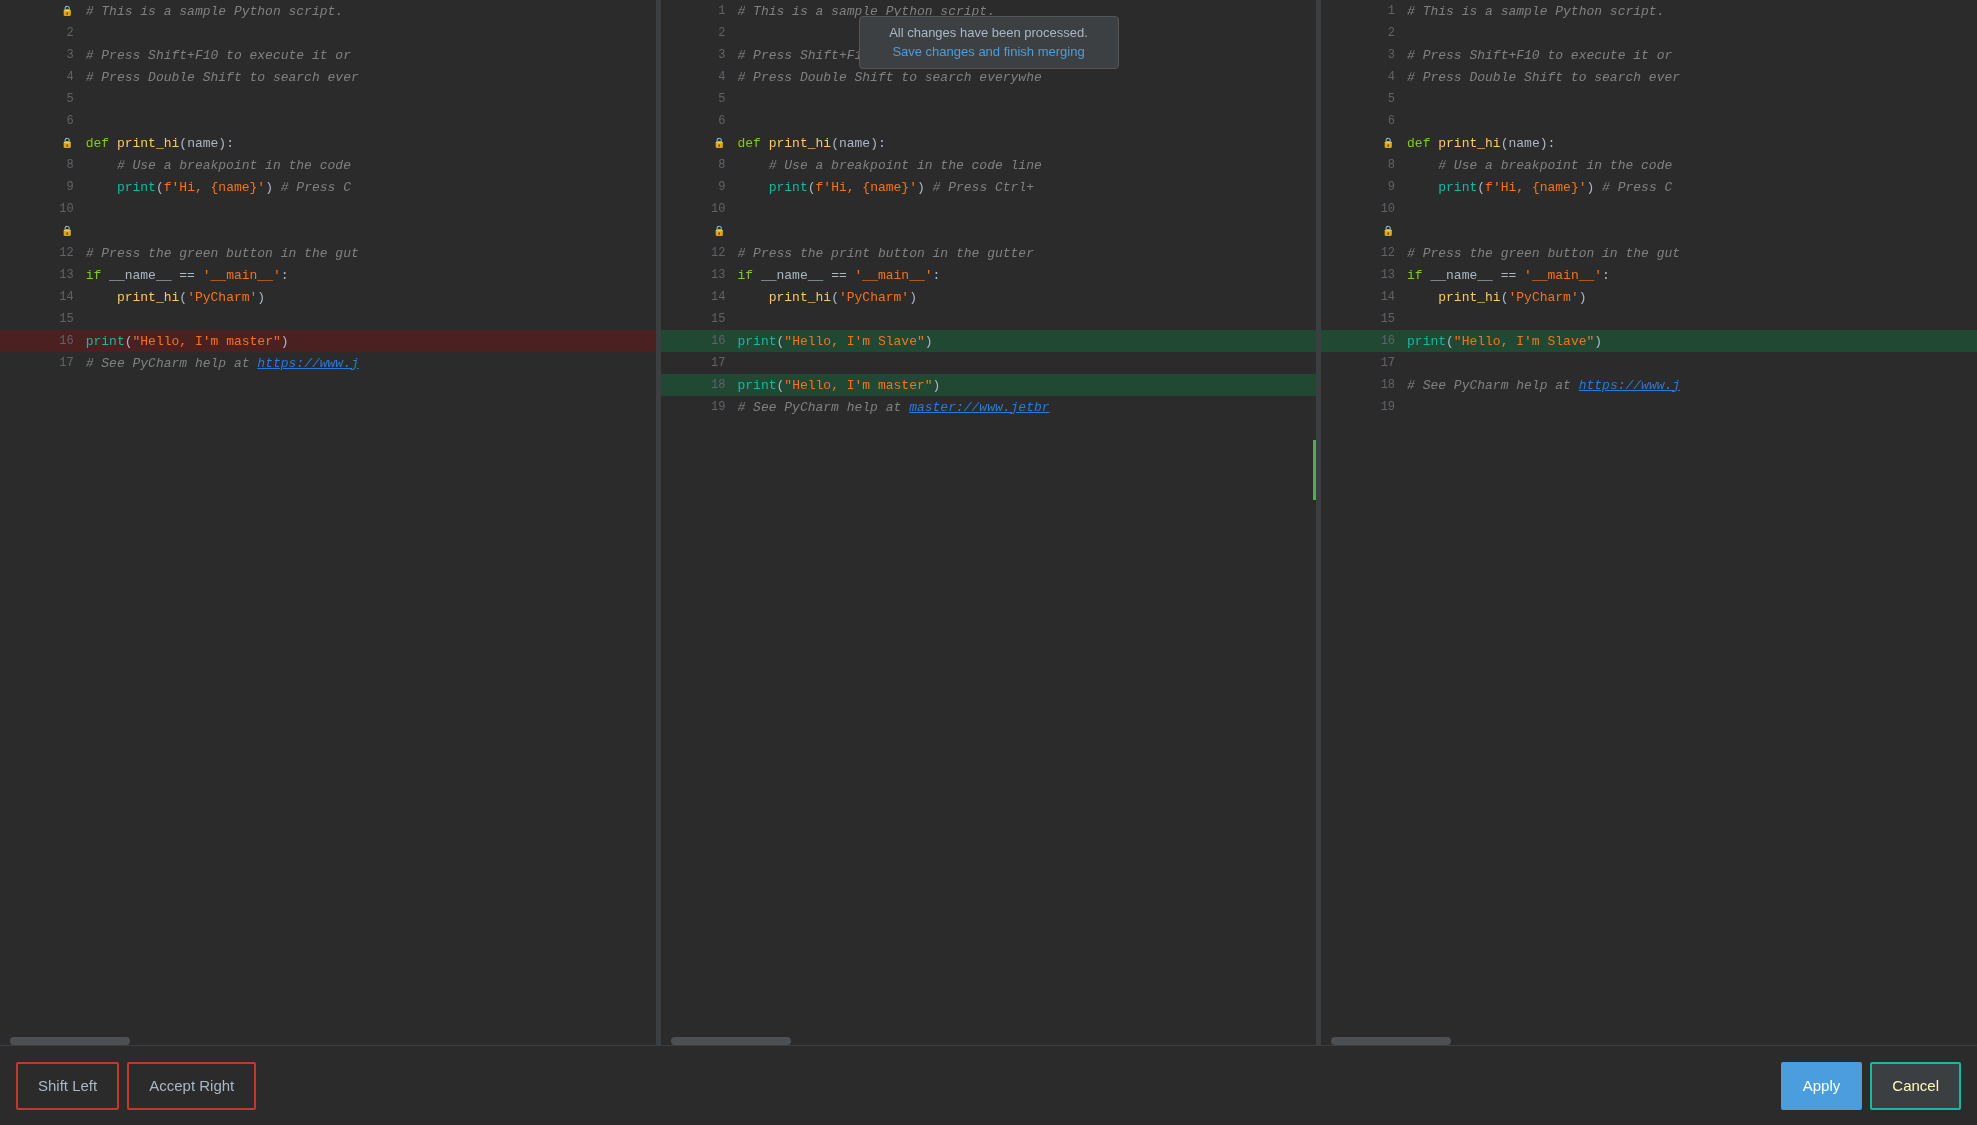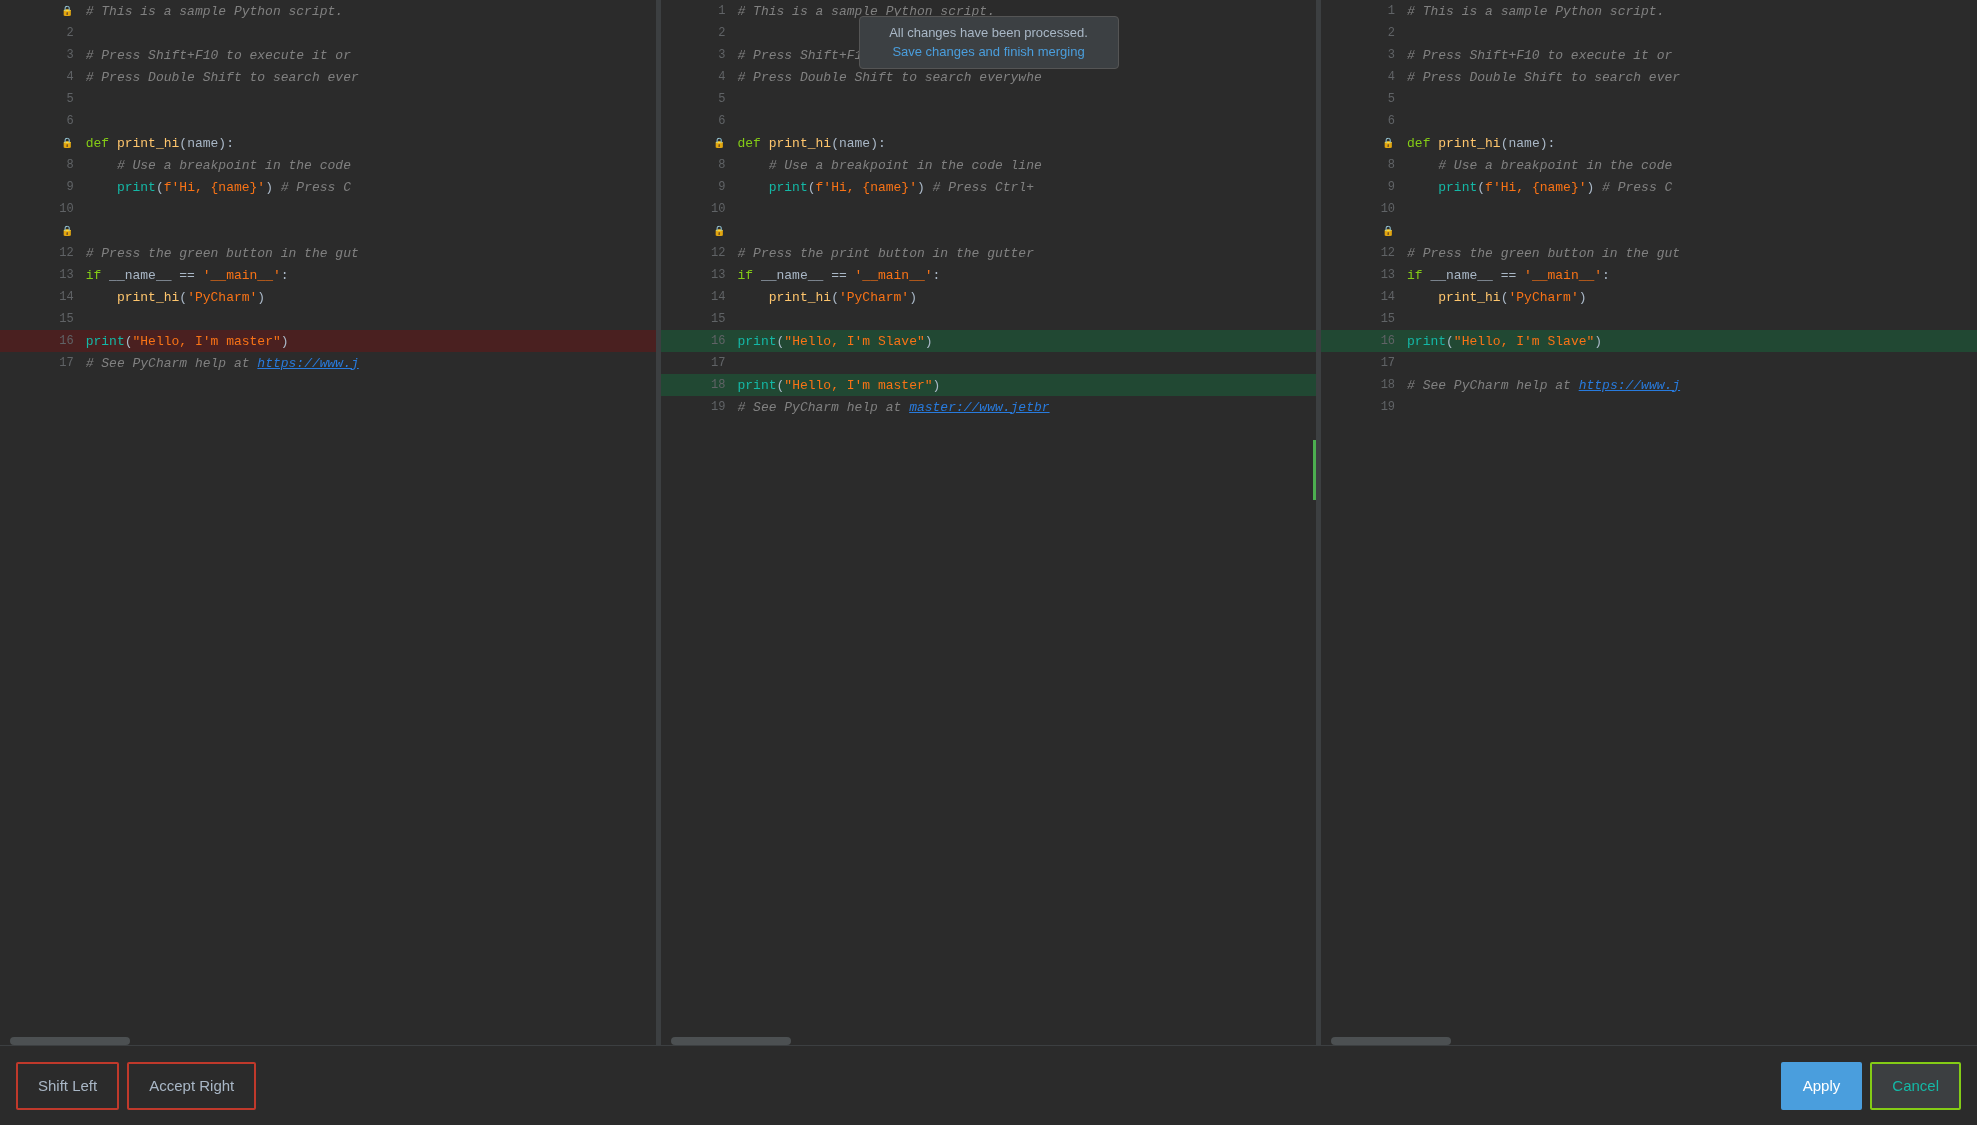--- a/index.html
+++ b/index.html
@@ -161,22 +161,22 @@
     .btn-apply {
       border-color: #4a9edd;
       background: #4a9edd;
       color: white;
       margin-left: auto;
     }
 
     .btn-cancel {
       border-color: #555;
       background: #3c3f41;
-      color: #14b8a6;
-      border: 2px solid #84cc16;
+      color: #fef9c3;
+      border: 2px solid #14b8a6;
     }
 
     .spacer { flex: 1; }
 
     .pane-divider {
       width: 4px;
       background: #3c3f41;
       flex-shrink: 0;
     }
 

